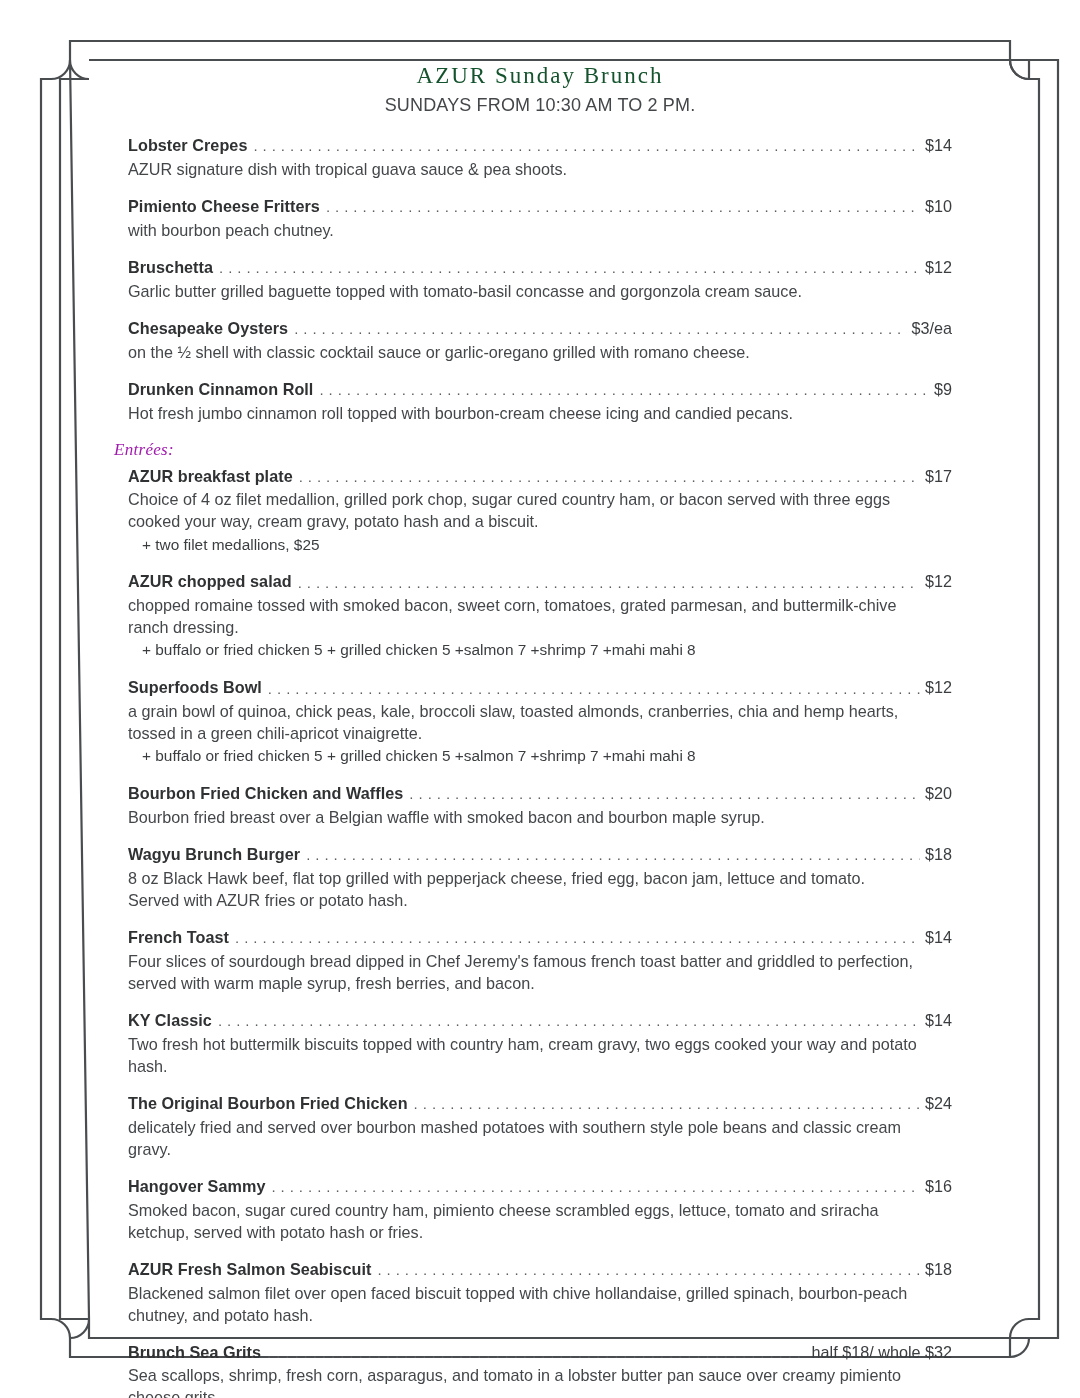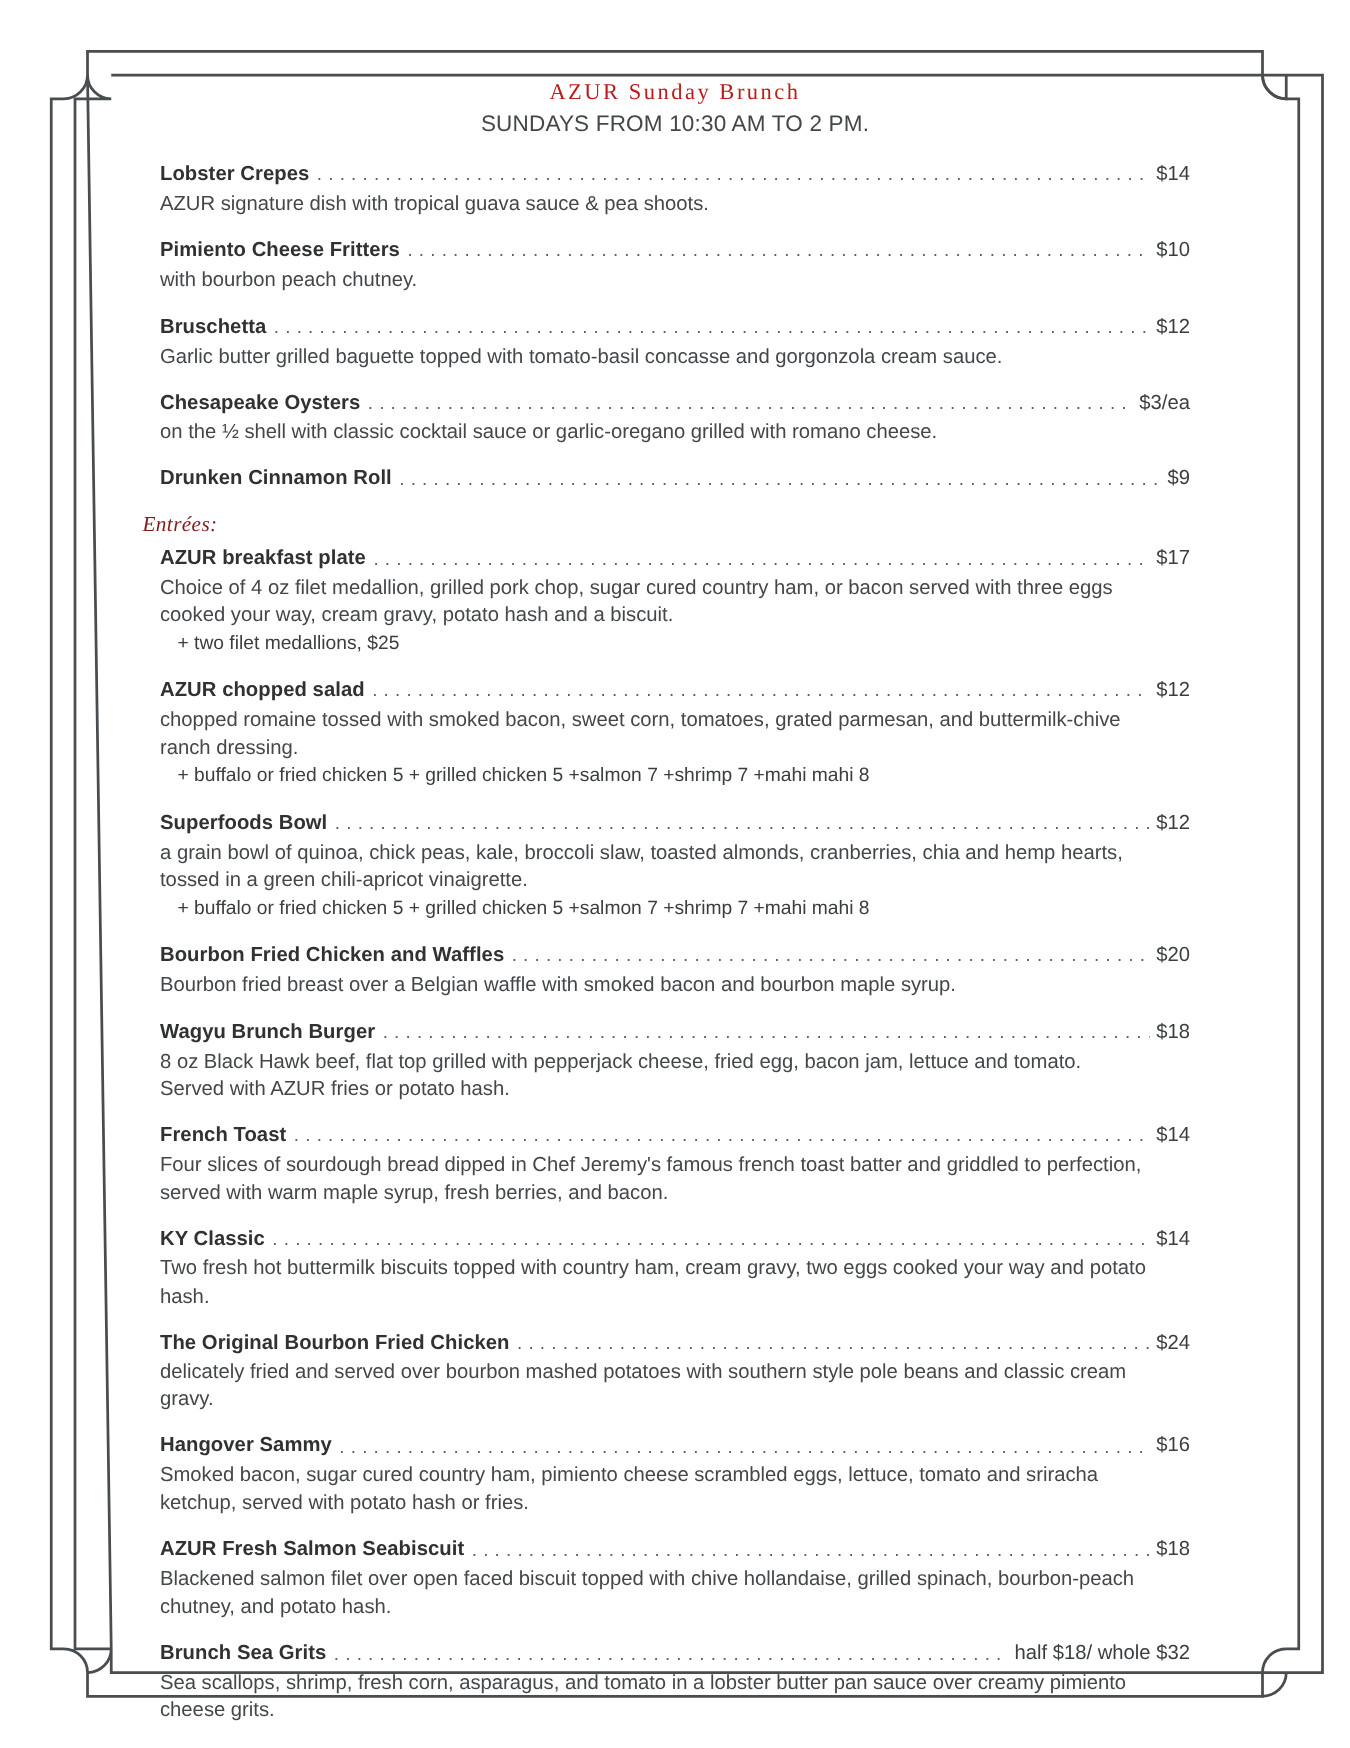--- a/index.html
+++ b/index.html
@@ -33,40 +33,40 @@
     box-sizing: border-box;
     padding: 62px 128px 0 128px;
   }
 
   .header {
     text-align: center;
     margin: 0 0 18px 0;
   }
   .menu-title {
     font-family: "Liberation Serif", serif;
-    font-size: 18px;
+    font-size: 23px;
     letter-spacing: 2.0px;
-    color: #b91c1c;
+    color: #14532d;
     line-height: 1.25;
     white-space: pre;
   }
   .menu-subtitle {
     font-family: "Liberation Sans", sans-serif;
     font-size: 18px;
     color: #44474a;
     letter-spacing: 0.15px;
     line-height: 1.3;
     margin-top: 3px;
   }
 
   .section-label {
     font-family: "Liberation Serif", serif;
     font-style: italic;
     font-size: 17px;
-    color: #7f1d1d;
+    color: #a21caf;
     margin: 16px 0 6px -14px;
     letter-spacing: 0.3px;
   }
 
   .item {
     margin: 0 0 16px 0;
   }
 
   
   .item-head {
@@ -207,20 +207,21 @@
             <span class="item-price">$3/ea</span>
           </div>
           <div class="item-desc">on the ½ shell with classic cocktail sauce or garlic-oregano grilled with romano cheese.</div>
         </div>
         <div class="item">
           <div class="item-head">
             <span class="item-name">Drunken Cinnamon Roll</span>
             <span class="leader"></span>
             <span class="item-price">$9</span>
           </div>
+          <div class="item-desc">Hot fresh jumbo cinnamon roll topped with bourbon-cream cheese icing and candied pecans.</div>
         </div>
       </div>
       <div class="section">
         <div class="section-label">Entrées:</div>
         <div class="item">
           <div class="item-head">
             <span class="item-name">AZUR breakfast plate</span>
             <span class="leader"></span>
             <span class="item-price">$17</span>
           </div>

